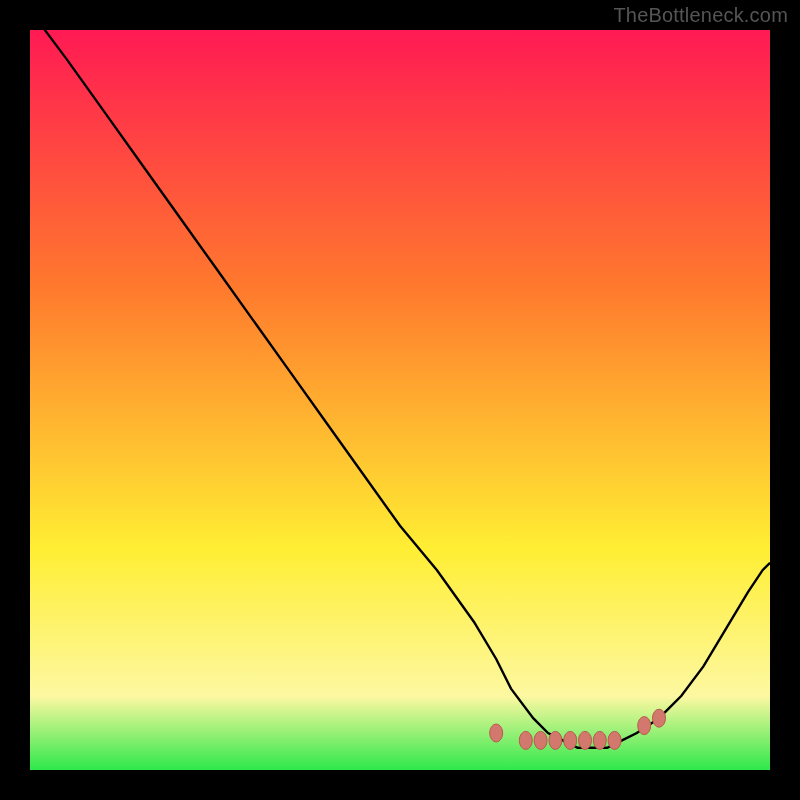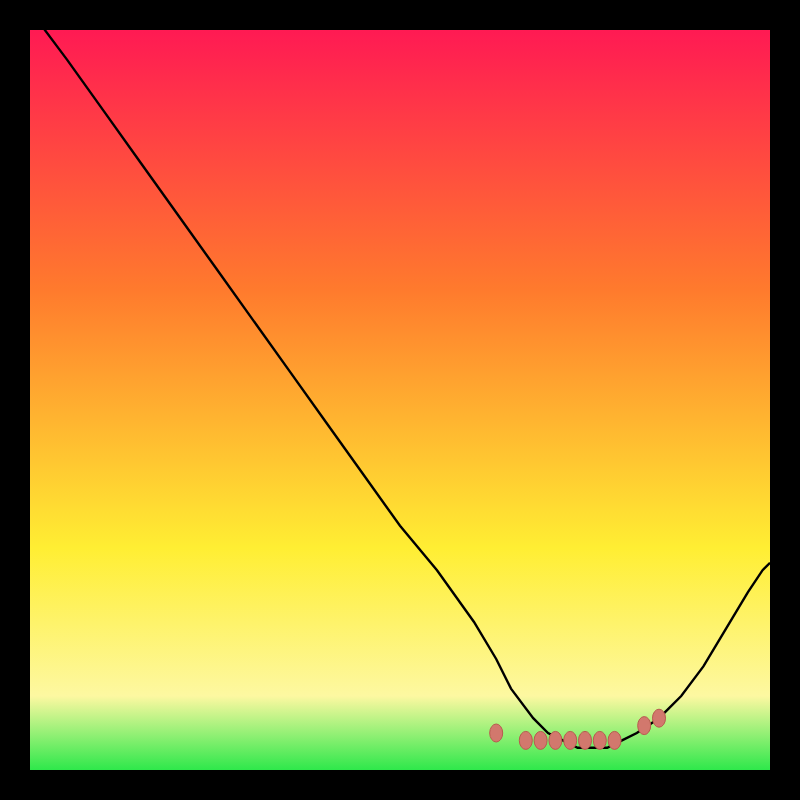--- a/index.html
+++ b/index.html
@@ -36,20 +36,21 @@
   .plot svg {
     display: block;
     width: 100%;
     height: 100%;
   }
 </style>
 </head>
 <body>
 
 <div class="outer">
+  <div class="watermark">TheBottleneck.com</div>
 
   <div class="plot">
     <svg id="chart-svg" viewBox="0 0 740 740" preserveAspectRatio="none">
       <defs>
         <linearGradient id="bg-grad" x1="0" y1="0" x2="0" y2="1">
           <stop id="g0" offset="0%" stop-color="#ff1a53"></stop>
           <stop id="g1" offset="35%" stop-color="#ff7a2d"></stop>
           <stop id="g2" offset="70%" stop-color="#ffee33"></stop>
           <stop id="g3" offset="90%" stop-color="#fdf8a1"></stop>
           <stop id="g4" offset="100%" stop-color="#2ee84b"></stop>

